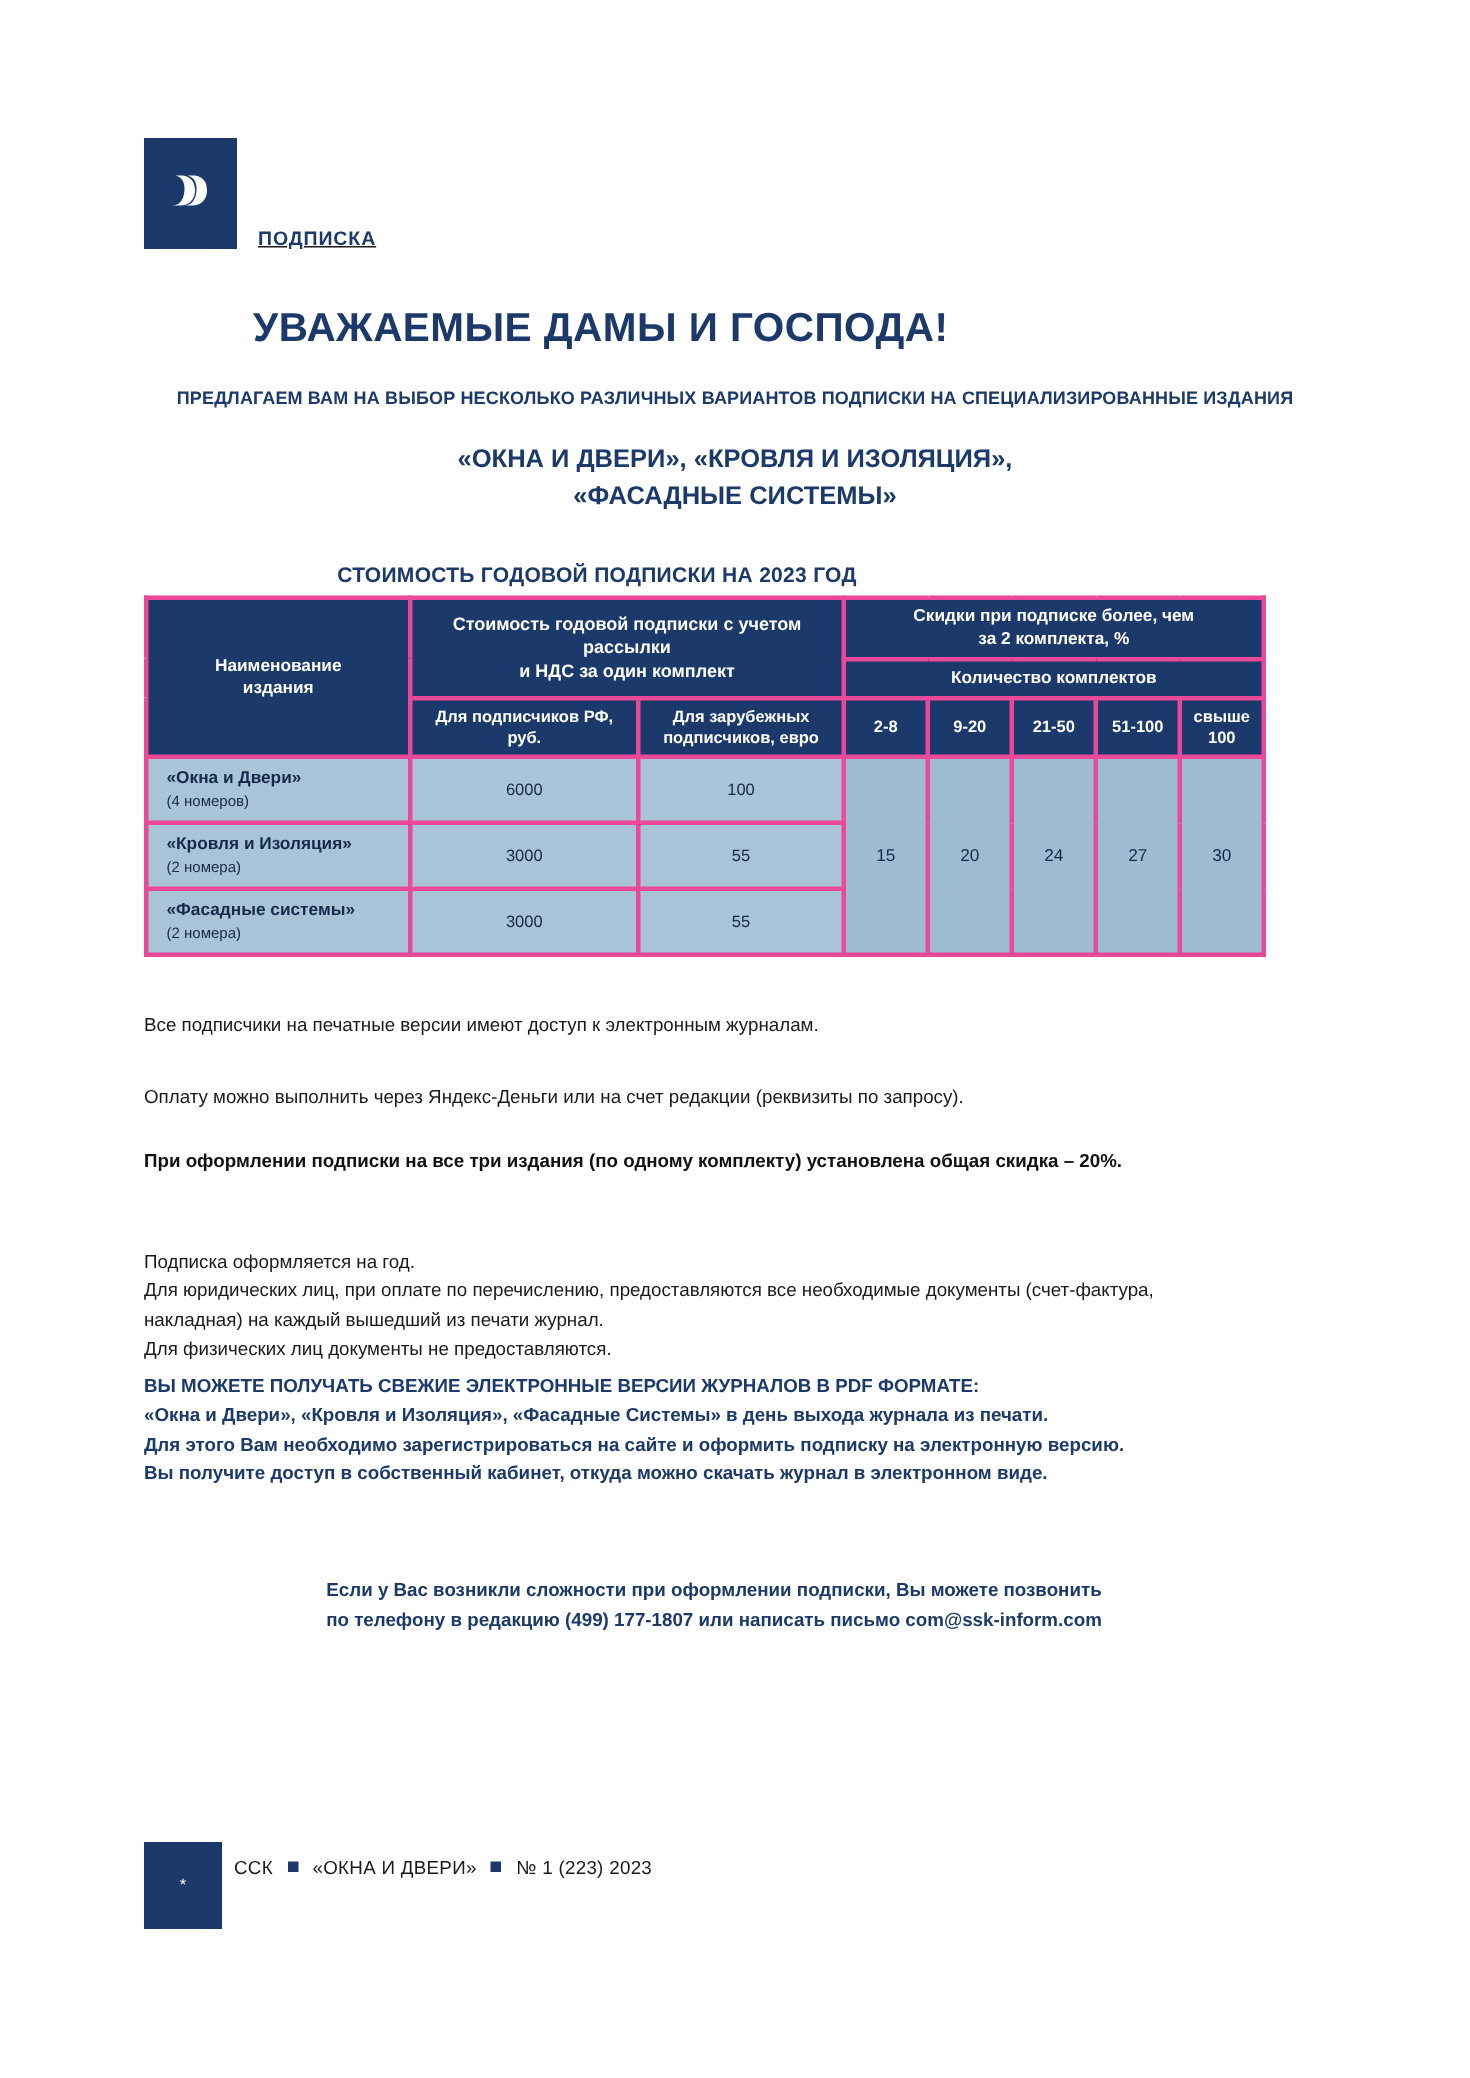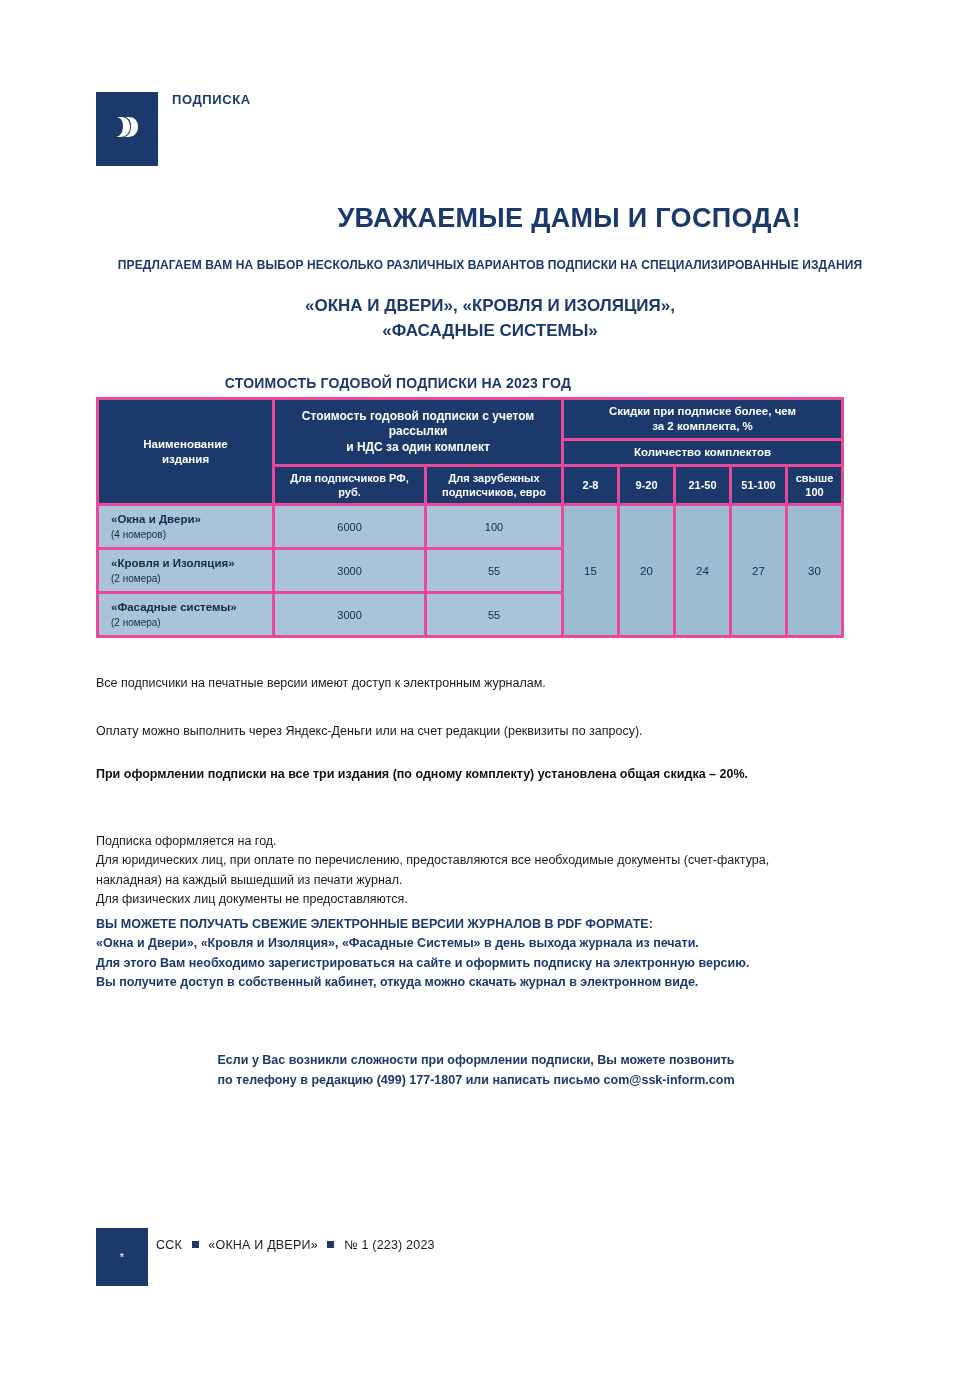--- a/index.html
+++ b/index.html
@@ -21,21 +21,22 @@
     height: 1385px;
     padding: 0;
   }
 
   
   .header {
     position: absolute;
     left: 96px;
     top: 92px;
     display: flex;
-    align-items: flex-start;
+    align-items: flex-end;
+    text-decoration: underline;
   }
   .logo-box {
     width: 62px;
     height: 74px;
     background: #1b3a6b;
     display: flex;
     align-items: center;
     justify-content: center;
   }
   .logo-mark {
@@ -49,21 +50,21 @@
     letter-spacing: 0.6px;
     color: #1b3a6b;
   }
 
   
   .title-main {
     position: absolute;
     left: 0;
     top: 203px;
     width: 801px;
-    text-align: right;
+    text-align: center;
     font-size: 27px;
     font-weight: bold;
     color: #1b3a6b;
     letter-spacing: 0.3px;
   }
   .subtitle {
     position: absolute;
     left: 0;
     top: 258px;
     width: 980px;

